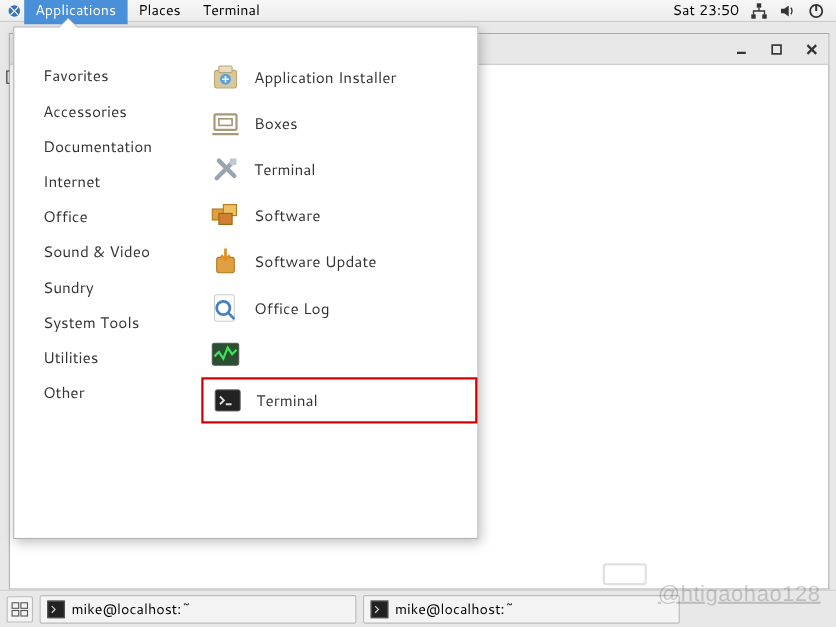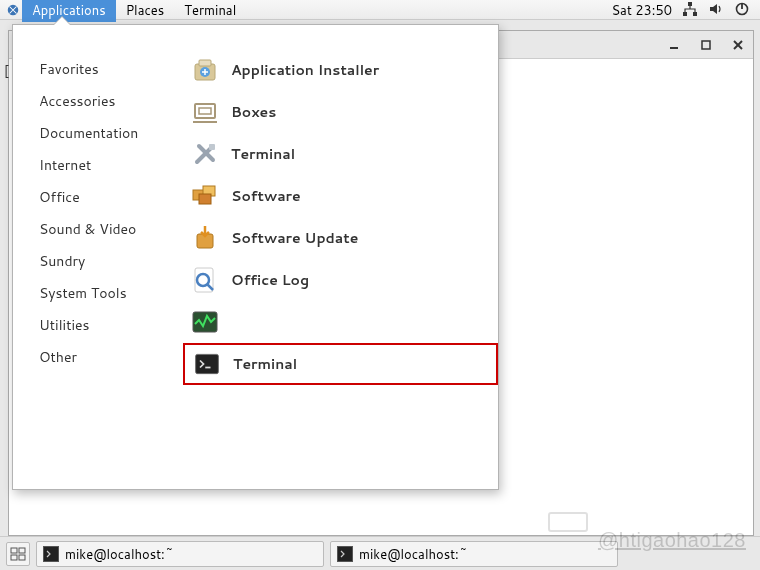--- a/index.html
+++ b/index.html
@@ -1,36 +1,36 @@
 <!DOCTYPE html>
 <html><head>
 <meta charset="utf-8">
 <style>
 * { margin: 0; padding: 0; box-sizing: border-box; font-family: "Cantarell", "DejaVu Sans", sans-serif; }
 body { width: 760px; height: 570px; background: #e8e8e8; overflow: hidden; position: relative; }
 
 .topbar { height: 20px; background: linear-gradient(#f7f7f7, #ececec); display: flex; align-items: center; font-size: 13px; border-bottom: 1px solid #ccc; }
 .topbar-left { display: flex; align-items: center; }
-.topbar-right { margin-left: auto; display: flex; gap: 10px; padding-right: 10px; }
+.topbar-right { margin-left: auto; display: flex; align-items: center; gap: 10px; padding-right: 10px; }
 .menu-item { padding: 3px 10px; cursor: pointer; }
 .menu-item.active { background: #4a90d9; color: white; }
 .app-logo { width: 14px; height: 14px; margin-left: 6px; margin-right: 2px; display: inline-flex; }
 .tray-icon { width: 16px; height: 16px; display: inline-flex; align-items: center; justify-content: center; }
 
 .window-frame { position: absolute; left: 8px; top: 30px; right: 6px; border: 1px solid #aaa; background: #fff; }
 .window-titlebar { height: 28px; background: #e8e8e8; display: flex; align-items: center; justify-content: flex-end; padding: 0 8px; gap: 18px; border-bottom: 1px solid #ccc; }
 .win-btn { width: 14px; height: 14px; display: flex; align-items: center; justify-content: center; font-size: 13px; font-weight: bold; color: #333; }
 .partial-text { position: absolute; left: 4px; top: 61px; font-size: 13px; color: #333; }
 
-.dropdown { position: absolute; left: 12px; top: 24px; width: 487px; height: 466px; background: #fff; border: 1px solid #b3b3b3; box-shadow: 2px 4px 10px rgba(0,0,0,0.25); display: flex; }
+.dropdown { position: absolute; left: 12px; top: 24px; width: 423px; height: 466px; background: #fff; border: 1px solid #b3b3b3; box-shadow: 2px 4px 10px rgba(0,0,0,0.25); display: flex; }
 .dropdown::before { content: ""; position: absolute; top: -8px; left: 40px; width: 0; height: 0; border-left: 9px solid transparent; border-right: 9px solid transparent; border-bottom: 9px solid #fff; filter: drop-shadow(0 -1px 0 #b3b3b3); }
 .categories { width: 170px; padding: 28px 0 0 26px; font-size: 14px; color: #333; }
 .categories li { list-style: none; padding: 6px 0; cursor: pointer; }
 .apps { flex: 1; padding: 24px 0 0 0; }
-.app-row { display: flex; align-items: center; height: 42px; font-size: 14px; color: #333; cursor: pointer; padding-left: 6px; font-weight: bold; }
+.app-row { display: flex; align-items: center; height: 42px; font-size: 14px; color: #333; cursor: pointer; padding-left: 6px; }
 .app-row.highlighted { border: 2px solid #cc0000; }
 .app-icon { width: 32px; height: 32px; margin-right: 10px; display: flex; align-items: center; justify-content: center; }
 
 .taskbar { position: absolute; left: 0; right: 0; bottom: 0; height: 34px; background: #e8e8e8; border-top: 1px solid #ccc; display: flex; align-items: center; padding: 0 6px; gap: 6px; }
 .task-btn-small { width: 24px; height: 24px; border: 1px solid #bbb; background: #f4f4f4; border-radius: 2px; display: flex; align-items: center; justify-content: center; }
 .task-entry { width: 288px; height: 26px; border: 1px solid #bbb; background: #f4f4f4; border-radius: 2px; display: flex; align-items: center; padding: 0 6px; font-size: 13px; gap: 6px; cursor: pointer; }
 .task-icon { width: 16px; height: 16px; background: #222; border: 1px solid #555; display: flex; align-items: center; justify-content: center; }
 .watermark { position: absolute; right: 14px; bottom: 18px; font-size: 20px; color: rgba(0,0,0,0.18); font-family: sans-serif; letter-spacing: 0.5px; text-decoration: underline; }
 .wm-small { position: absolute; right: 172px; bottom: 38px; width: 40px; height: 20px; border: 2px solid rgba(0,0,0,0.12); border-radius: 3px; }
 

